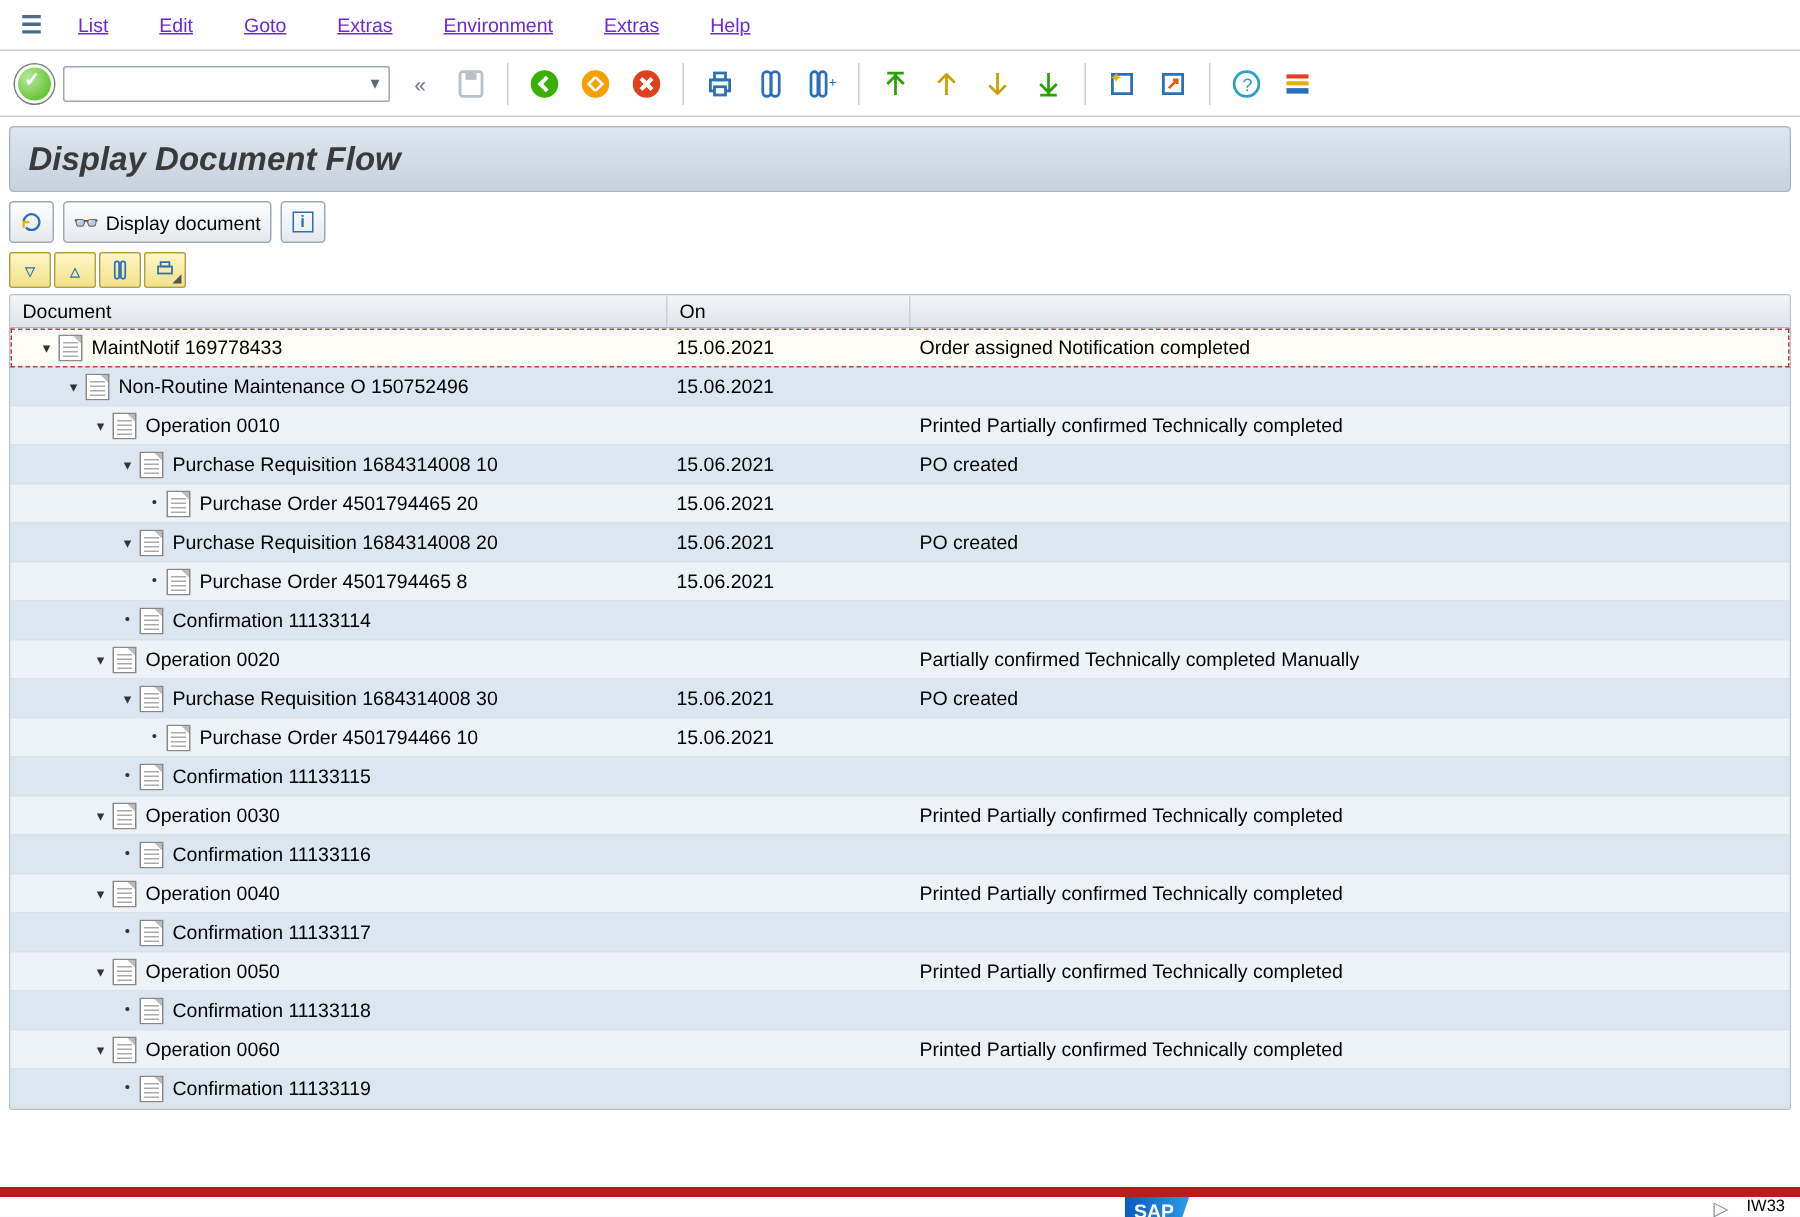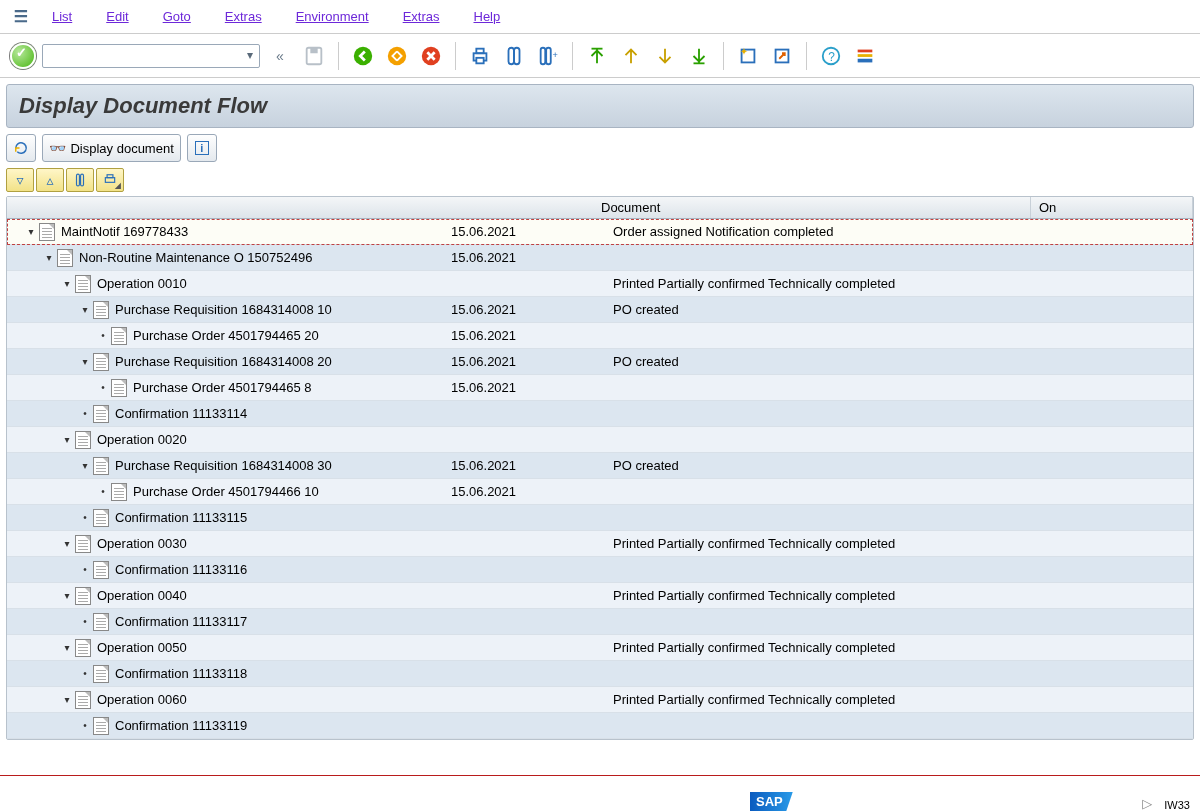--- a/index.html
+++ b/index.html
@@ -35,42 +35,42 @@
 .treetoolbar { display: flex; gap: 2px; margin: 0 6px 4px 6px; }
 .treebtn { width: 28px; height: 24px; border: 1px solid #b0a040; background: linear-gradient(#fff6c8,#f2e288); border-radius: 2px; display: inline-flex; align-items: center; justify-content: center; font-size: 14px; cursor: pointer; }
 .treebtn.blue { color: #2a6fba; }
 .treebtn.print { color: #2a6fba; position: relative; }
 .treebtn .corner { position: absolute; right: 2px; bottom: 1px; font-size: 8px; color: #555; }
 
 
 .panel { margin: 0 6px; border: 1px solid #b8c2cc; border-radius: 2px; background: #e8eef4; }
 
 
-.colhdr { display: flex; background: linear-gradient(#f4f6f8,#dde4ea); border-bottom: 1px solid #a8b4c2; height: 22px; align-items: center; font-weight: normal; justify-content: flex-end; }
+.colhdr { display: flex; background: linear-gradient(#f4f6f8,#dde4ea); border-bottom: 1px solid #a8b4c2; height: 22px; align-items: center; font-weight: normal; }
 .colhdr div { padding: 0 8px; border-right: 1px solid #c8d0d8; height: 100%; display: flex; align-items: center; }
 
 
 .treerow { display: flex; height: 26px; align-items: center; border-bottom: 1px solid #d8e0e8; }
 .treerow.alt0 { background: #edf2f8; }
 .treerow.alt1 { background: #dce6f0; }
 .treerow.sel { background: #fdfdf6; outline: 1px dashed #c04040; outline-offset: -1px; }
 
 .col-doc { width: 438px; padding-left: 6px; display: flex; align-items: center; overflow: hidden; white-space: nowrap; }
 .col-on  { width: 162px; padding-left: 6px; }
 .col-stat{ flex: 1; padding-left: 6px; white-space: nowrap; overflow: hidden; }
 .colhdr .col-doc, .colhdr .col-on, .colhdr .col-stat { padding-left: 8px; }
 
 .indent { display: inline-block; }
 .twisty { width: 12px; display: inline-flex; justify-content: center; color: #333; font-size: 10px; cursor: pointer; }
 .docicon { width: 16px; height: 18px; border: 1px solid #888; background: #fff; margin: 0 6px 0 2px; position: relative; flex-shrink: 0; }
 .docicon::before { content: ""; position: absolute; top: 0; right: 0; border-left: 5px solid transparent; border-top: 5px solid #bbb; }
 .docicon::after { content: ""; position: absolute; left: 2px; top: 4px; width: 10px; height: 1px; background: #aaa; box-shadow: 0 3px 0 #aaa, 0 6px 0 #aaa, 0 9px 0 #aaa; }
 
 
-.footer { position: fixed; bottom: 0; left: 0; right: 0; height: 36px; border-top: 1px solid #b91c1c; background: #fff; display: flex; align-items: flex-end; justify-content: flex-end; padding: 0 10px; gap: 12px; }
+.footer { position: fixed; bottom: 0; left: 0; right: 0; height: 20px; border-top: 7px solid #b91c1c; background: #fff; display: flex; align-items: flex-start; justify-content: flex-end; padding: 0 10px; gap: 12px; }
 .sap-logo { background: linear-gradient(90deg,#0a5bbf,#2a9be8); color: #fff; font-weight: bold; padding: 2px 10px 2px 6px; clip-path: polygon(0 0, 100% 0, 85% 100%, 0 100%); font-size: 13px; margin-right: auto; margin-left: 740px; }
 .tcode { font-size: 11px; }
 .play { color: #888; }
 </style>
 </head>
 <body>
 
 <div class="menubar">
   <span class="sap-corner">☰</span>
   <a>List</a>
@@ -306,20 +306,21 @@
         <div class="col-stat"></div>
       </div>
       <div class="treerow alt0">
         <div class="col-doc">
           <span class="indent" style="width: 48px;"></span>
           <span class="twisty">▾</span>
           <span class="docicon"></span>
           <span>Operation 0020</span>
         </div>
         <div class="col-on"></div>
+        <div class="col-stat">Partially confirmed Technically completed Manually</div>
       </div>
       <div class="treerow alt1">
         <div class="col-doc">
           <span class="indent" style="width: 66px;"></span>
           <span class="twisty">▾</span>
           <span class="docicon"></span>
           <span>Purchase Requisition 1684314008 30</span>
         </div>
         <div class="col-on">15.06.2021</div>
         <div class="col-stat">PO created</div>

